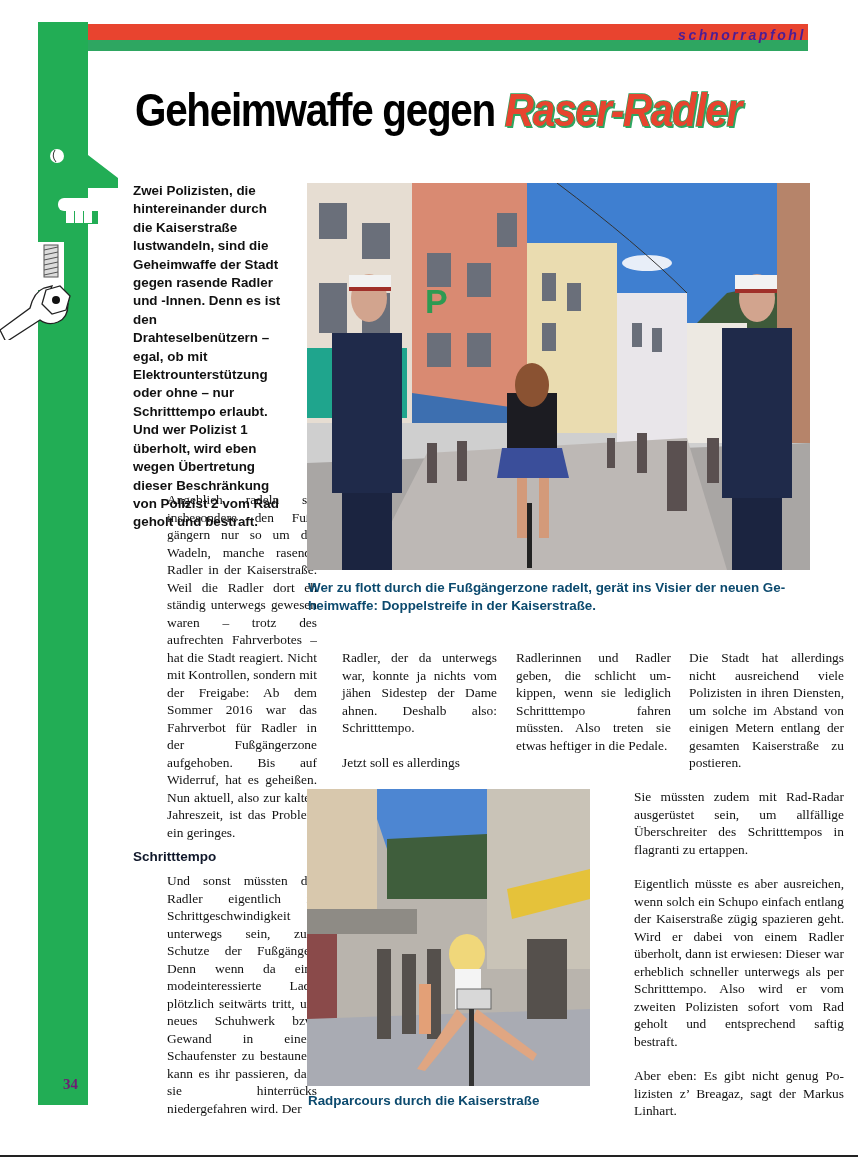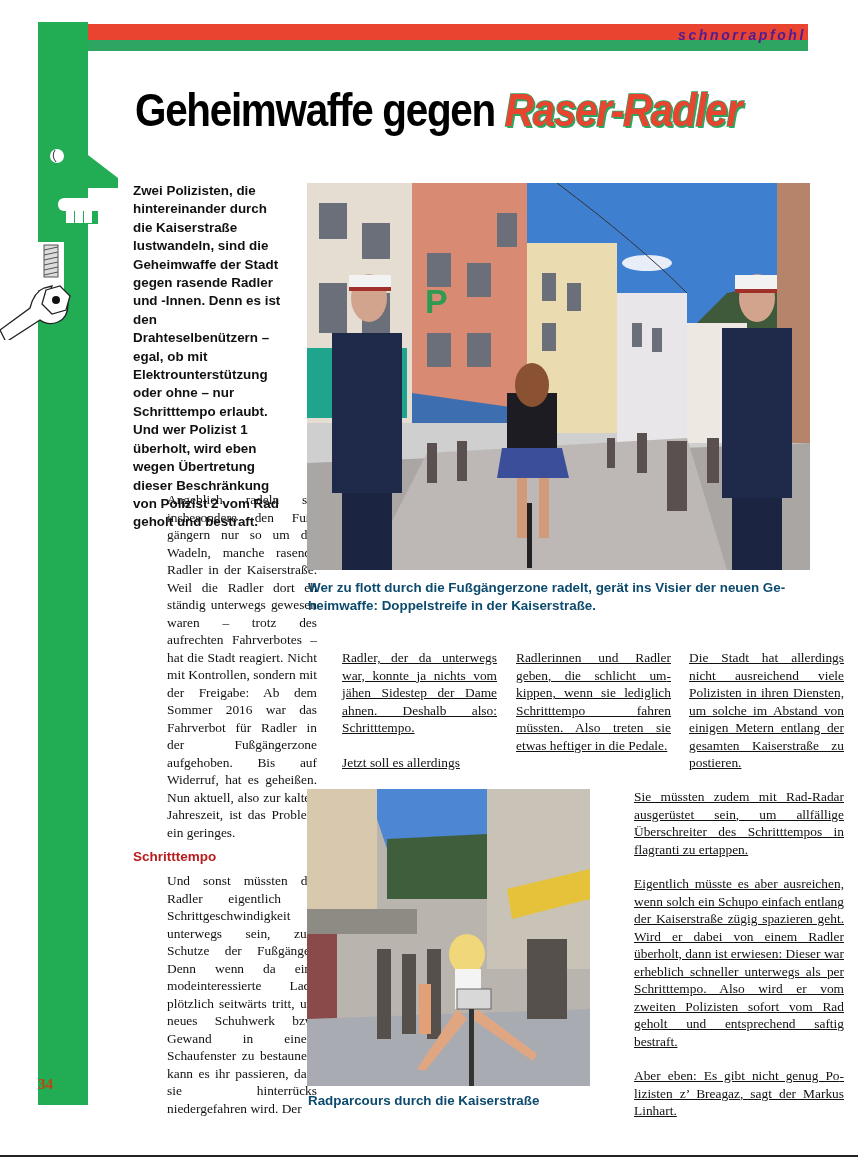--- a/index.html
+++ b/index.html
@@ -6,48 +6,48 @@
   body { width:858px; height:1157px; position:relative; overflow:hidden; font-family:"Liberation Serif", serif; color:#111; }
   .abs { position:absolute; }
 
   
   .band-red { left:88px; top:24px; width:720px; height:16px; background:#e8442f; }
   .band-green { left:88px; top:40px; width:720px; height:11px; background:#2ea661; }
   .brand { right:52px; top:27px; font-family:"Liberation Sans", sans-serif; font-weight:bold; font-style:italic; font-size:14px; letter-spacing:2.6px; color:#4c1d95; }
 
   
   .leftbar { left:38px; top:22px; width:50px; height:1083px; background:#22ad55; }
-  .page-num { left:38px; top:1076px; width:40px; text-align:left; font-family:"Liberation Serif", serif; font-weight:bold; font-size:15px; color:#c2410c; }
+  .page-num { left:38px; top:1076px; width:40px; text-align:right; font-family:"Liberation Serif", serif; font-weight:bold; font-size:15px; color:#701a75; }
 
   
   .title { left:135px; top:82px; font-family:"Liberation Sans", sans-serif; font-weight:bold; font-size:47px; letter-spacing:-1.5px; transform:scaleX(0.86); transform-origin:left top; white-space:nowrap; color:#000; }
   .title .accent { color:#e8442f; font-style:italic; -webkit-text-stroke:1.5px #2ea661; paint-order:stroke fill; text-shadow:2px 2px 0 #2ea661; }
 
   
   .lead { left:133px; top:182px; width:150px; font-family:"Liberation Sans", sans-serif; font-weight:bold; font-size:13.4px; line-height:18.4px; color:#111; }
 
   .body-text { font-family:"Liberation Serif", serif; font-size:13.4px; line-height:17.5px; text-align:justify; hyphens:manual;margin-left:34px; }
   .col1a { left:133px; top:491px; width:150px; }
-  .subhead { left:133px; top:849px; font-family:"Liberation Sans", sans-serif; font-weight:bold; font-size:13.5px; color:#b91c1c; }
+  .subhead { left:133px; top:849px; font-family:"Liberation Sans", sans-serif; font-weight:bold; font-size:13.5px; color:#0f172a; }
   .col1b { left:133px; top:872px; width:150px; }
 
   .col2 { left:308px; top:649px; width:155px; }
   .col3 { left:482px; top:649px; width:155px; }
   .col4 { left:655px; top:649px; width:155px; }
   .col5 { left:600px; top:788px; width:210px; }
 
   .caption { font-family:"Liberation Sans", sans-serif; font-weight:bold; font-size:13.4px; line-height:18px; color:#0c4a6e; }
   .cap1 { left:308px; top:579px; width:490px; }
   .cap2 { left:308px; top:1092px; width:290px; }
 
   .photo1 { left:307px; top:183px; width:503px; height:387px; overflow:hidden; }
   .photo2 { left:307px; top:789px; width:283px; height:297px; overflow:hidden; }
 
   .bottom-line { left:0; top:1155px; width:858px; height:2px; background:#222; }
-  p { margin:0;text-decoration:underline; }
+  p { margin:0; }
   .gap { height:17px; }
 </style>
 </head>
 <body>
 
 <div class="abs band-red"></div>
 <div class="abs band-green"></div>
 <div class="abs brand">schnorrapfohl</div>
 
 <div class="abs leftbar"></div>

